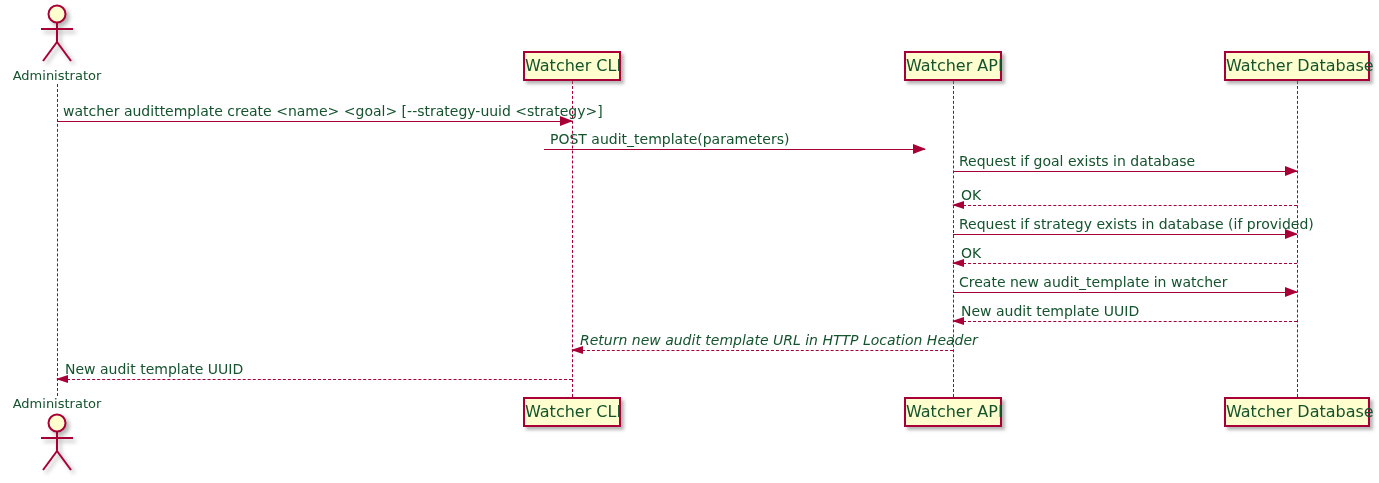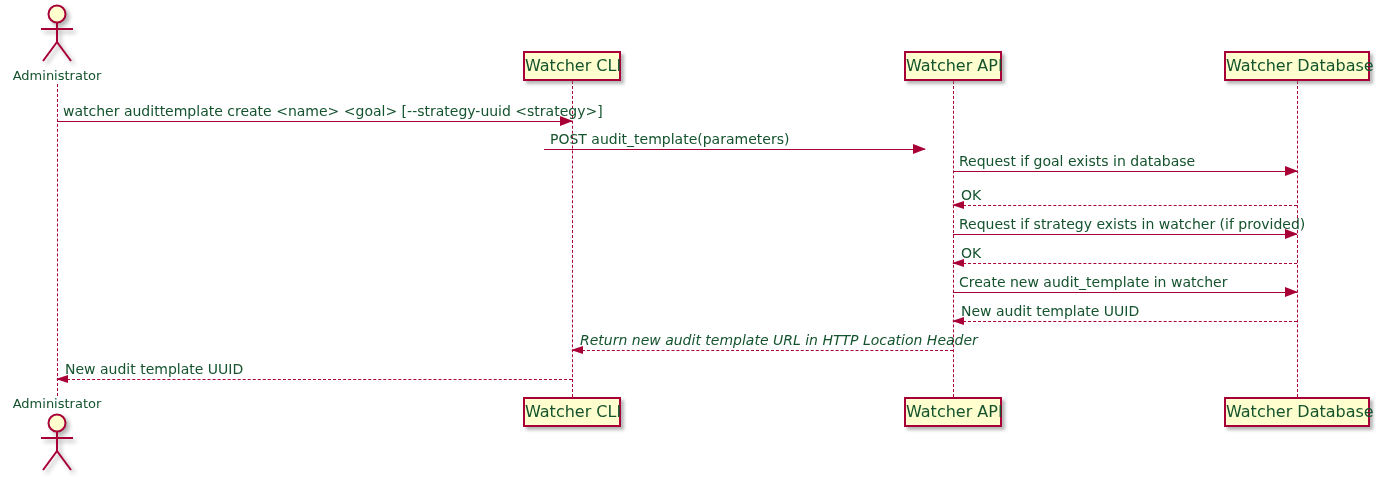--- a/index.html
+++ b/index.html
@@ -72,21 +72,21 @@
     <div class="lbl">Request if goal exists in database</div>
     <div class="ah"></div>
   </div>
 
   <div class="msg dashed rtl" style="left:953px; top:187px; width:344px;">
     <div class="lbl">OK</div>
     <div class="ah"></div>
   </div>
 
   <div class="msg solid ltr" style="left:953px; top:216px; width:344px;">
-    <div class="lbl">Request if strategy exists in watcher (if provided)</div>
+    <div class="lbl">Request if strategy exists in database (if provided)</div>
     <div class="ah"></div>
   </div>
 
   <div class="msg dashed rtl" style="left:953px; top:245px; width:344px;">
     <div class="lbl">OK</div>
     <div class="ah"></div>
   </div>
 
   <div class="msg solid ltr" style="left:953px; top:274px; width:344px;">
     <div class="lbl">Create new audit_template in watcher</div>

